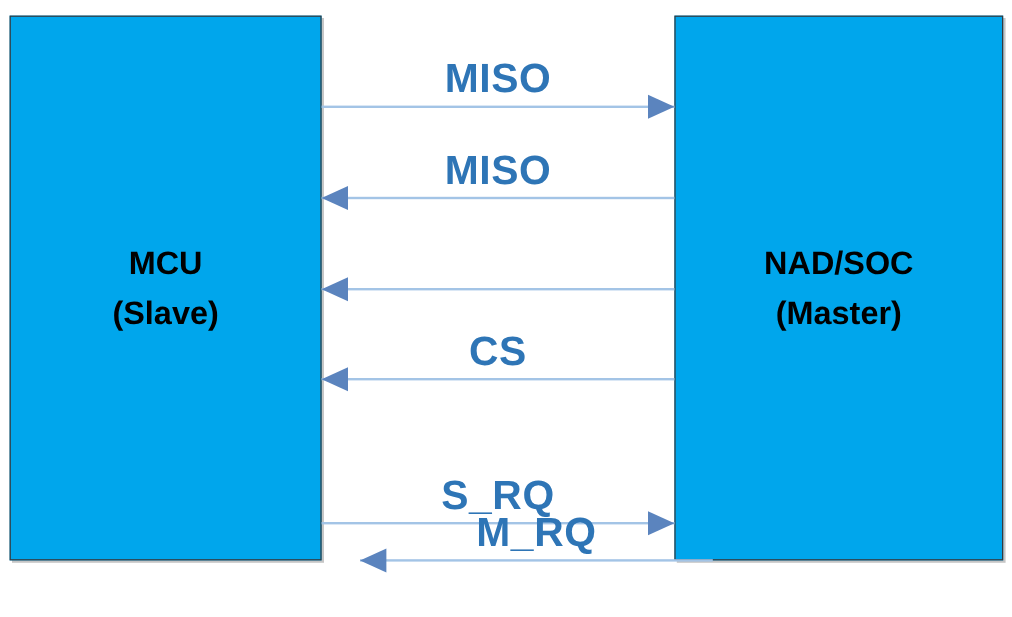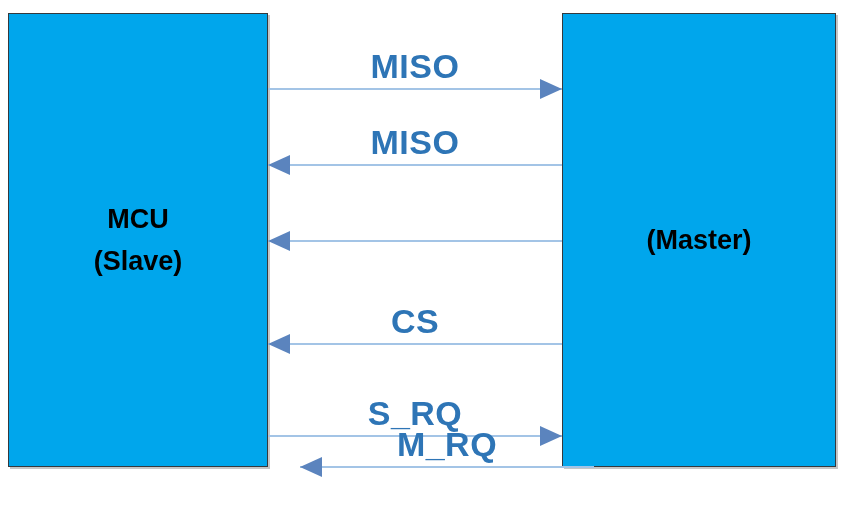--- a/index.html
+++ b/index.html
@@ -80,21 +80,21 @@
     border-left: 22px solid var(--arrowhead-color);
   }
   .signal[data-dir="left"] .arrowhead {
     left: 0;
     border-right: 22px solid var(--arrowhead-color);
   }
   
   .signal.s0 { top: 50px; }
   .signal.s1 { top: 126px; }
   .signal.s2 { top: 202px; }
-  .signal.s3 { top: 277px; margin-top: 28px; }
+  .signal.s3 { top: 277px; }
   .signal.s4 { top: 353px; margin-top: 44px; }
   .signal.s5 { top: 428px; margin-left: 32px; }
   
   .watermark-smudge {
     position: absolute;
     left: 660px;
     top: 489px;
     width: 150px;
     height: 6px;
     background: rgba(255,255,255,0.35);
@@ -119,20 +119,21 @@
 <body>
 
 <div class="canvas">
 
   <div class="node-box left">
     <div class="node-title">MCU</div>
     <div class="node-subtitle">(Slave)</div>
   </div>
 
   <div class="node-box right">
+    <div class="node-title">NAD/SOC</div>
     <div class="node-subtitle">(Master)</div>
   </div>
 
   <div class="signal s0" data-dir="right">
     <span class="sig-label">MISO</span>
     <div class="sig-line"></div>
     <div class="arrowhead"></div>
   </div>
 
   <div class="signal s1" data-dir="left">

